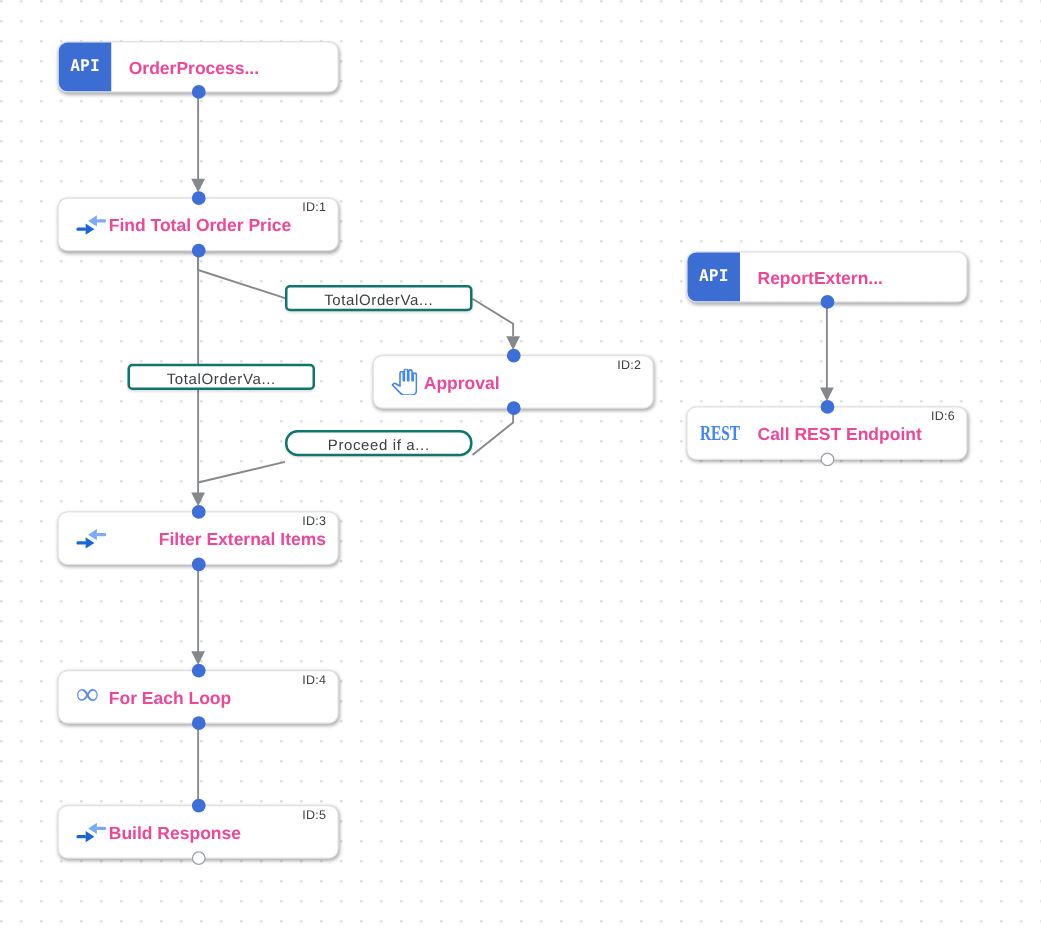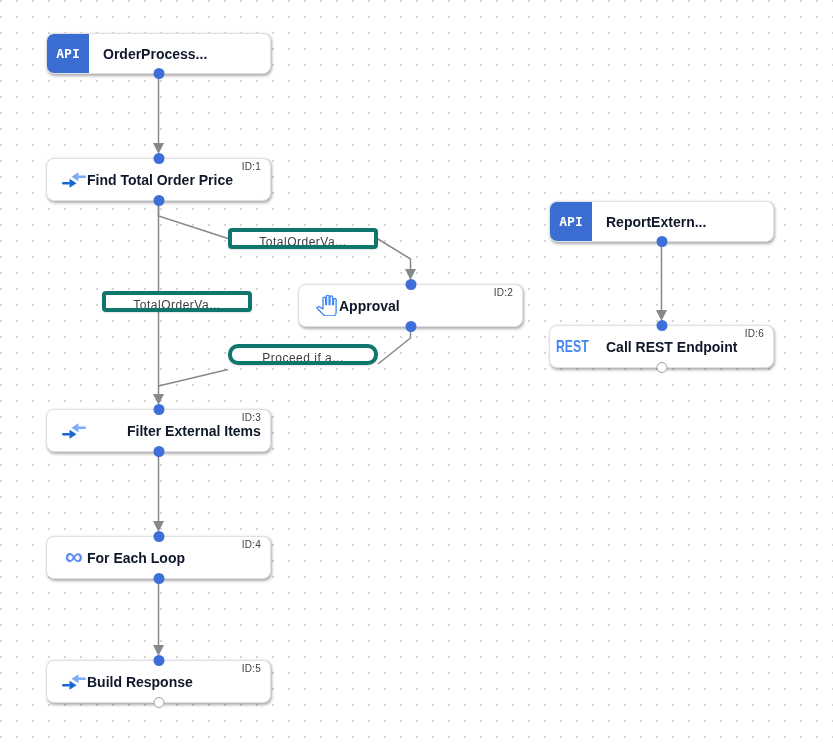--- a/index.html
+++ b/index.html
@@ -9,48 +9,48 @@
     background-color:#ffffff;
     background-image:radial-gradient(#d6d6d6 1px, transparent 1.3px);
     background-size:16px 16px;
     background-position:9px 9px;
   }
   #edges{position:absolute;left:0;top:0;z-index:1;}
   .edge-line{stroke:#85888c;stroke-width:1.5;fill:none;}
   .edge-arrow{fill:#85888c;stroke:none;}
   .edge-label{
     position:absolute;z-index:2;width:150px;height:21px;line-height:21px;
-    background:#fff;border:4px solid #0f766e;border-radius:4px;
+    background:#fff;border:2px solid #0f766e;border-radius:4px;
     box-shadow:0 1px 2px rgba(0,0,0,.12);
     font-size:12px;letter-spacing:.5px;color:#3c4043;text-align:center;
     box-sizing:border-box;white-space:nowrap;overflow:hidden;
   }
   .node{
     position:absolute;z-index:3;width:225px;background:#fff;
     border:1px solid #dfe1e5;border-radius:8px;
     box-shadow:1px 1.5px 3px rgba(0,0,0,.32);
     display:flex;align-items:center;box-sizing:border-box;
   }
   .task{height:43px;}
   .trigger{height:41px;}
-  .node .label{font-size:14px;font-weight:700;color:#0f172a;white-space:nowrap;}
+  .node .label{font-size:14px;font-weight:700;color:#ec4899;white-space:nowrap;}
   .badge{
     position:absolute;top:2px;right:9px;font-size:10px;color:#3c4043;
     font-weight:400;letter-spacing:.2px;
   }
   .trigger-block{
     width:42px;height:100%;background:#3b6dd3;border-radius:7px 0 0 7px;
     display:flex;align-items:center;justify-content:center;flex:0 0 auto;
   }
   .trigger-block span{
     font-family:"DejaVu Sans Mono","Liberation Mono",monospace;
     font-weight:700;font-size:13px;color:#fff;letter-spacing:0;
   }
   .trigger .label{margin-left:14px;}
-  .task-icon{margin-left:14px;width:26px;display:flex;align-items:center;justify-content:center;flex:0 0 auto;}
+  .task-icon{margin-left:14px;width:26px;display:flex;align-items:center;flex:0 0 auto;font-family:Liberation Serif, serif;}
   .task-icon + .label{}
   .infinity{font-size:25px;line-height:20px;font-weight:700;color:#5b8def;margin-top:-4px;}
   .rest-word{
     display:inline-block;transform:scaleX(.72);transform-origin:left center;
     font-weight:700;font-size:17px;color:#4285f4;letter-spacing:0;
   }
   .port{
     position:absolute;width:11px;height:11px;border-radius:50%;
     background:#3e6fd8;left:50%;transform:translateX(-50%);z-index:4;
   }
@@ -143,21 +143,21 @@
 <div class="node task" style="left:46px;top:536px;">
   <span class="badge">ID:4</span>
   <span class="task-icon">
     <span class="infinity">∞</span>
   </span>
   <span class="label">For Each Loop</span>
   <span class="port port-top"></span>
   <span class="port port-bottom"></span>
 </div>
 
-<div class="node task" style="left:46px;top:660px;">
+<div class="node task" style="left:46px;top:644px;">
   <span class="badge">ID:5</span>
   <span class="task-icon">
     <svg width="24" height="18" viewBox="0 0 24 18">
       <rect x="0" y="11" width="8" height="2.6" rx="1.3" fill="#1967d2"></rect>
       <path d="M7.5 7.8 L14.5 12.3 L7.5 16.8 Z" fill="#1967d2"></path>
       <rect x="16" y="4.4" width="8" height="2.6" rx="1.3" fill="#7baaf7"></rect>
       <path d="M16.5 1.2 L9.5 5.7 L16.5 10.2 Z" fill="#7baaf7"></path>
     </svg>
   </span>
   <span class="label">Build Response</span>

